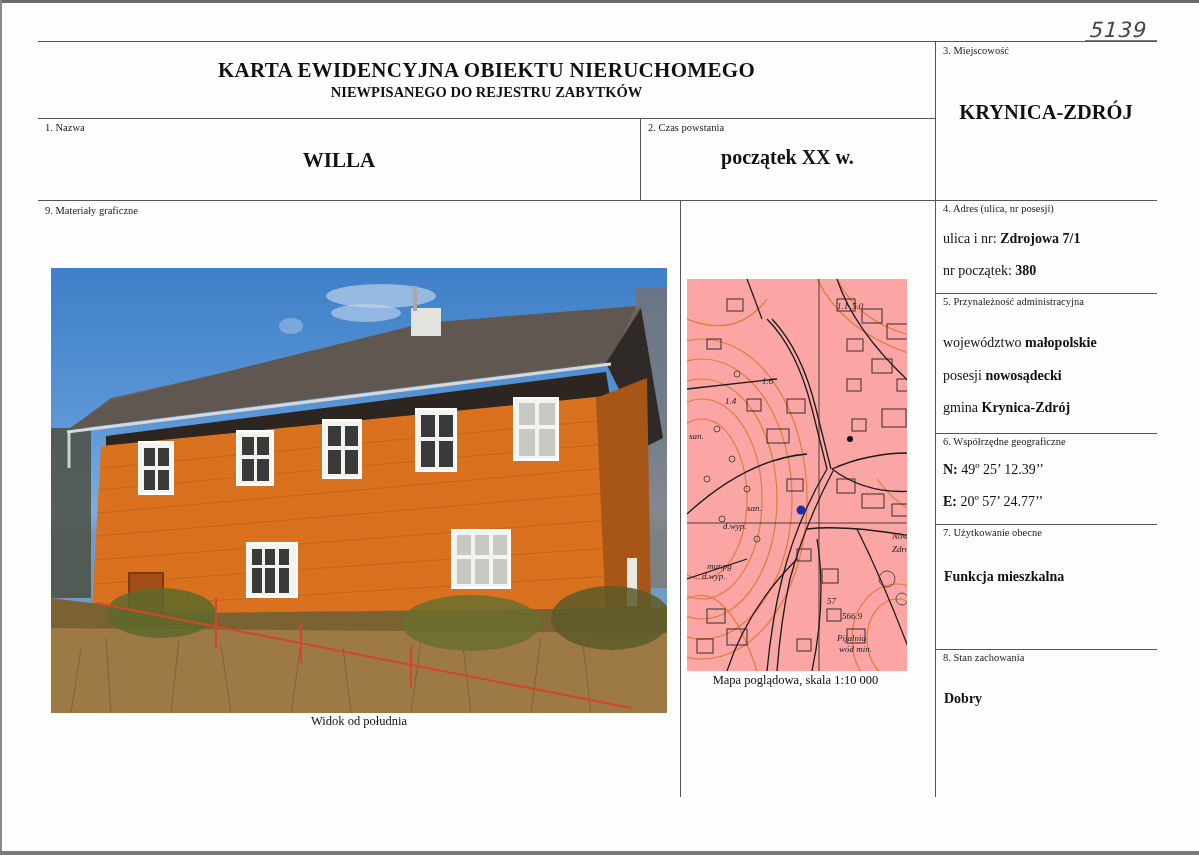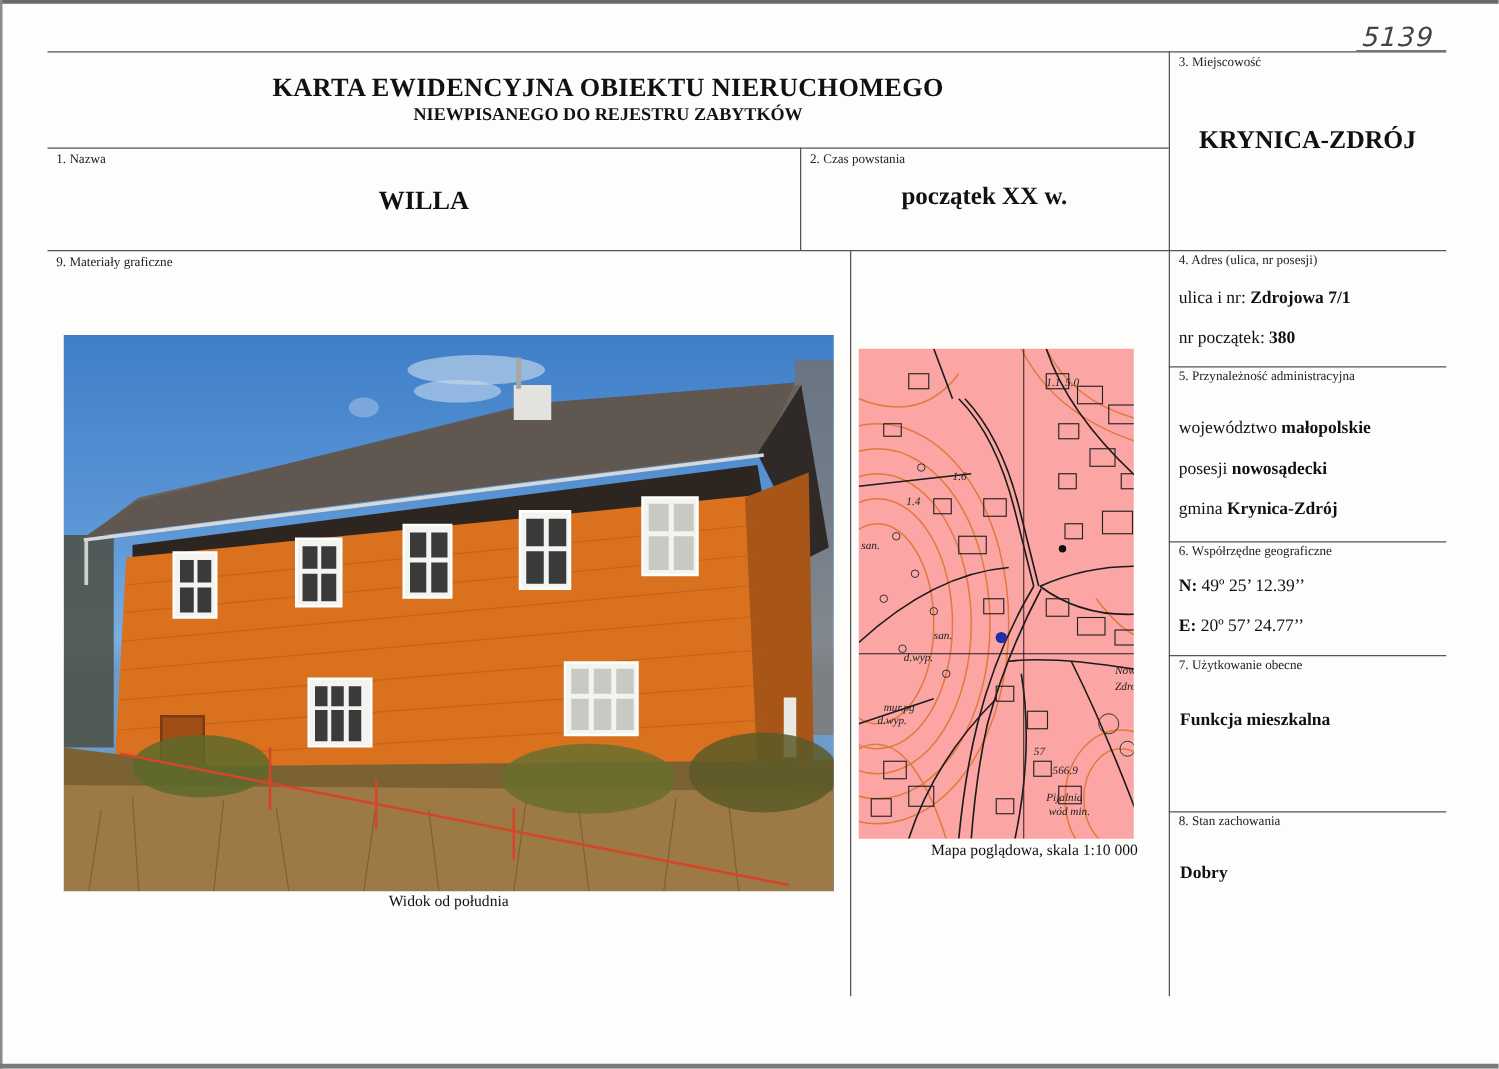--- a/index.html
+++ b/index.html
@@ -284,21 +284,21 @@
       <text x="155" y="340">566.9</text>
       <text x="140" y="325">57</text>
       <text x="150" y="362">Pijalnia</text>
       <text x="152" y="373">wód min.</text>
     </g>
 
     <circle cx="114" cy="231" r="4.5" fill="#1f2fa8"></circle>
     <circle cx="163" cy="160" r="3" fill="#111"></circle>
   </svg>
 </div>
-<div class="abs caption" style="left:676px; width:255px; top:673px; text-align:center;padding-left:24px;">Mapa poglądowa, skala 1:10 000</div>
+<div class="abs caption" style="left:644px; width:255px; top:673px; text-align:center;padding-left:24px;">Mapa poglądowa, skala 1:10 000</div>
 
 <div class="abs label" style="left:943px; top:203px;">4. Adres (ulica, nr posesji)</div>
 <div class="abs rtext" style="left:943px; top:231px;"><span>ulica i nr: </span><b>Zdrojowa 7/1</b></div>
 <div class="abs rtext" style="left:943px; top:263px;"><span>nr początek: </span><b>380</b></div>
 
 <div class="abs label" style="left:943px; top:296px;">5. Przynależność administracyjna</div>
 <div class="abs rtext" style="left:943px; top:335px;"><span>województwo </span><b>małopolskie</b></div>
 <div class="abs rtext" style="left:943px; top:368px;"><span>posesji </span><b>nowosądecki</b></div>
 <div class="abs rtext" style="left:943px; top:400px;"><span>gmina </span><b>Krynica-Zdrój</b></div>
 

